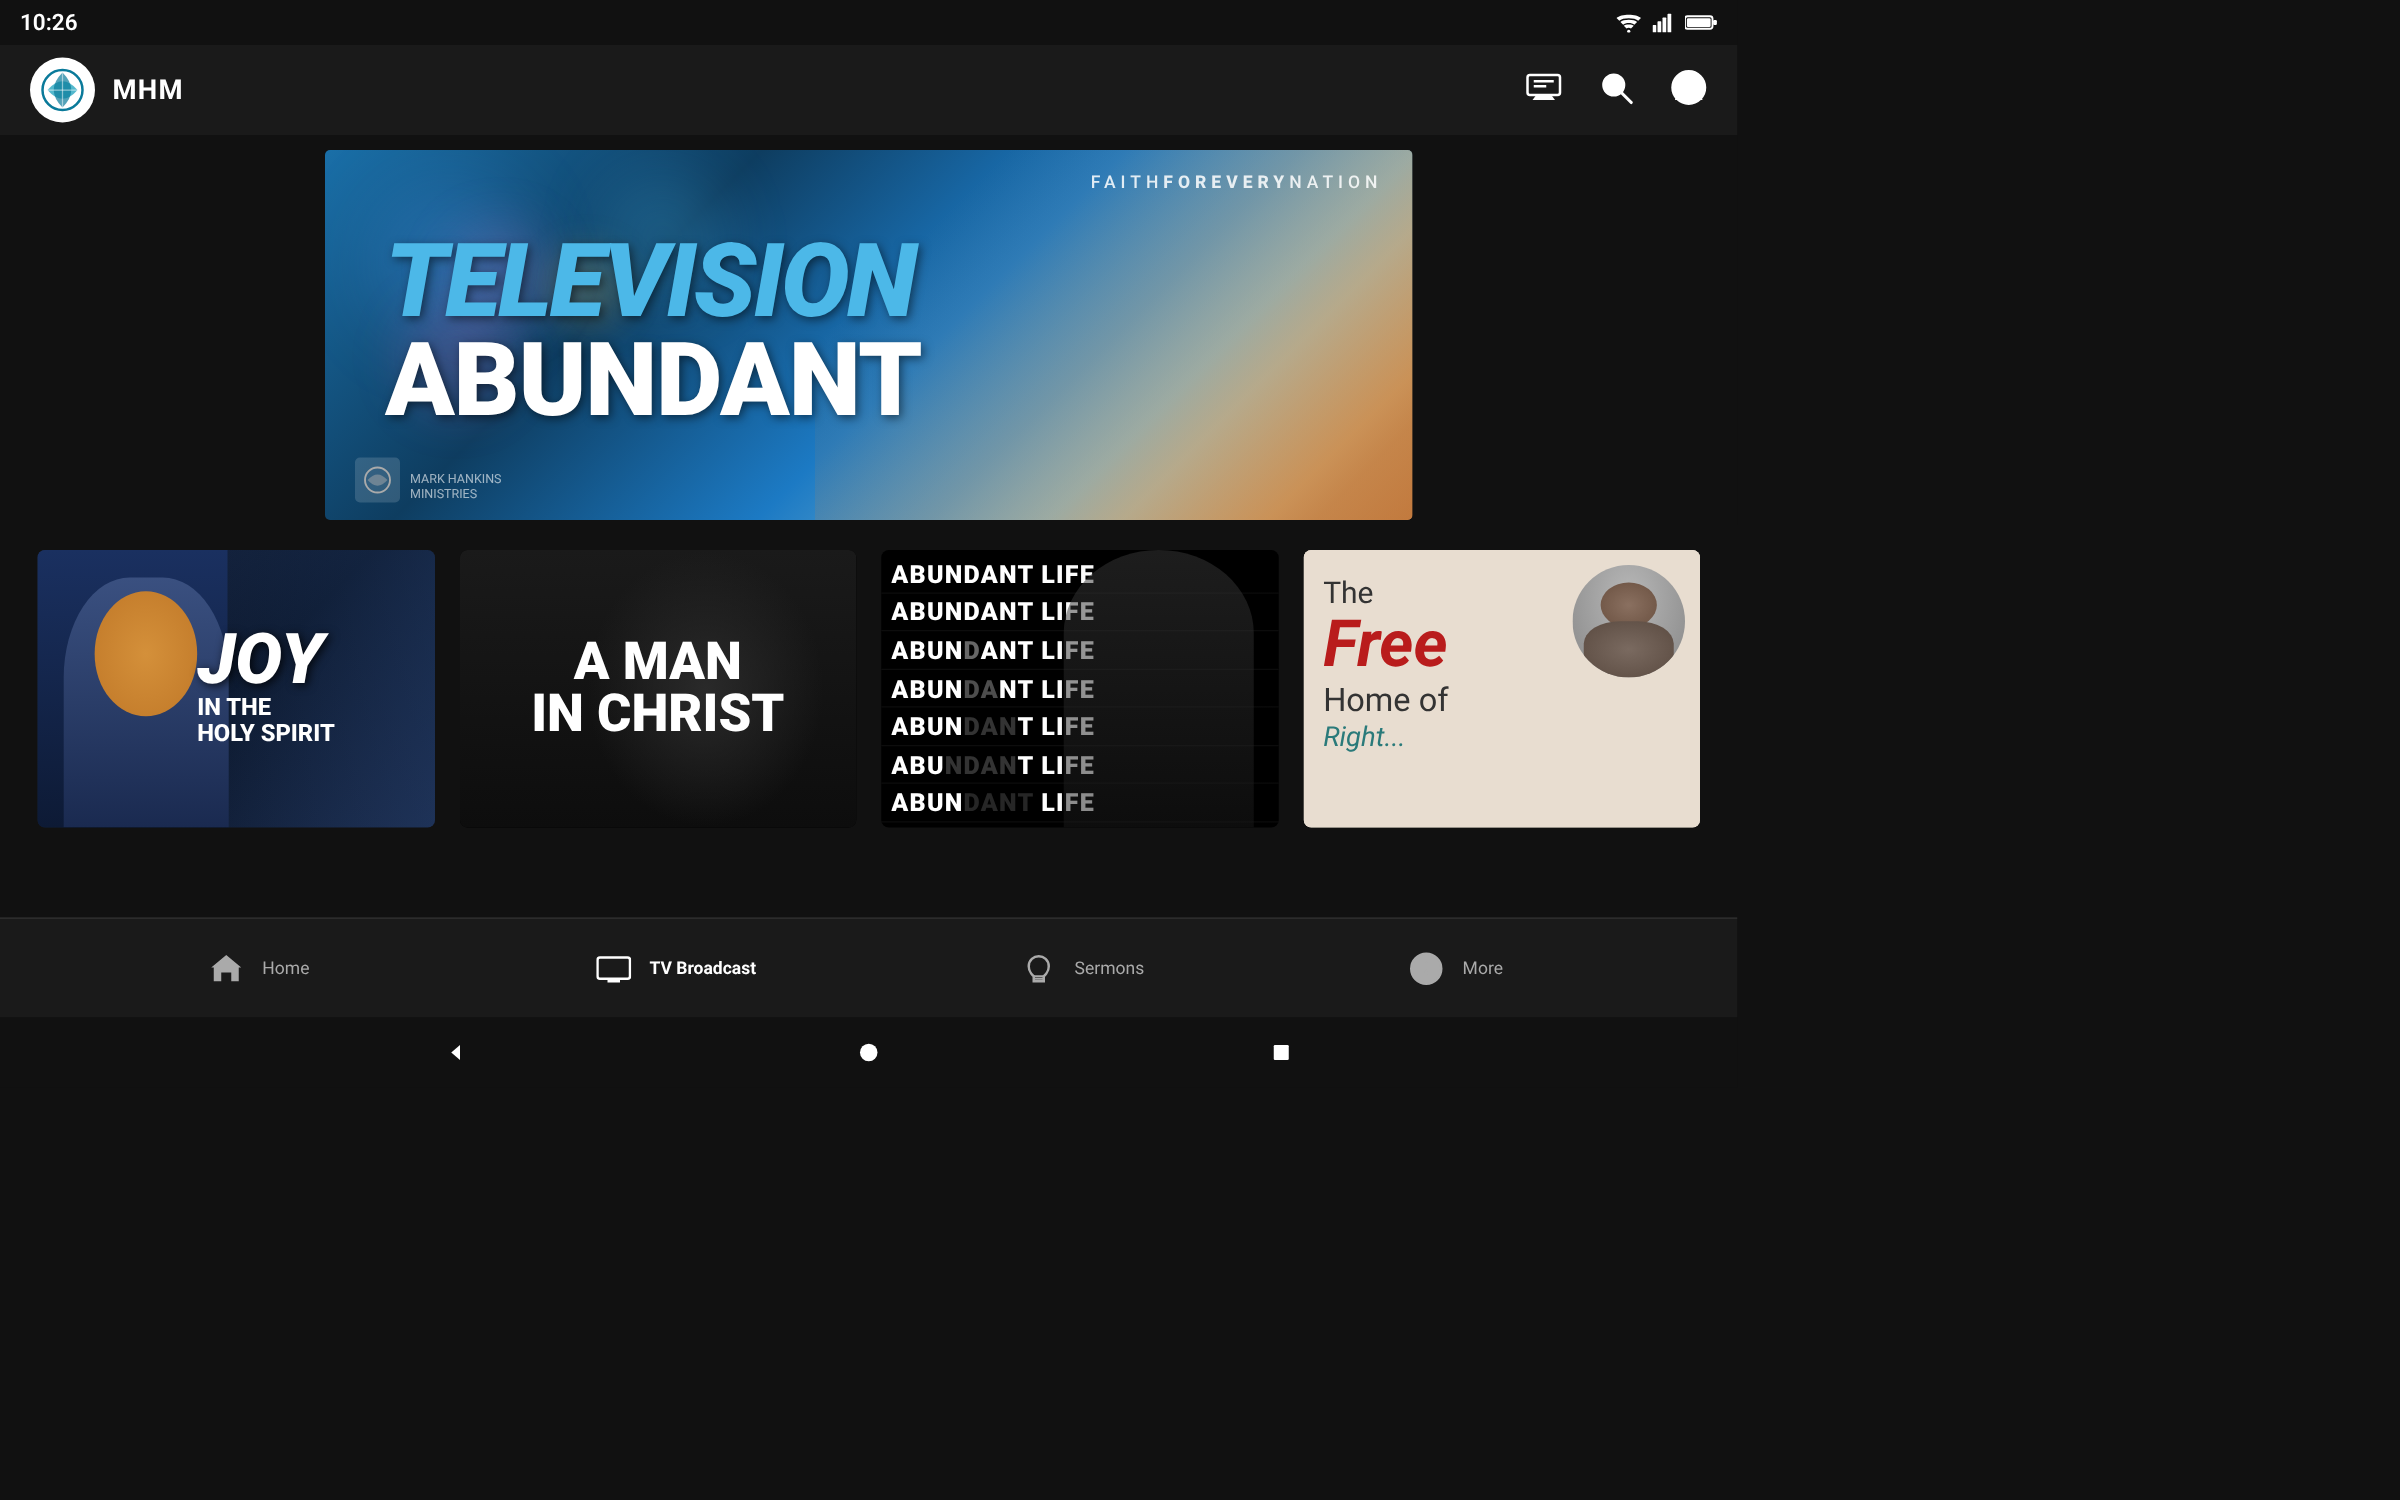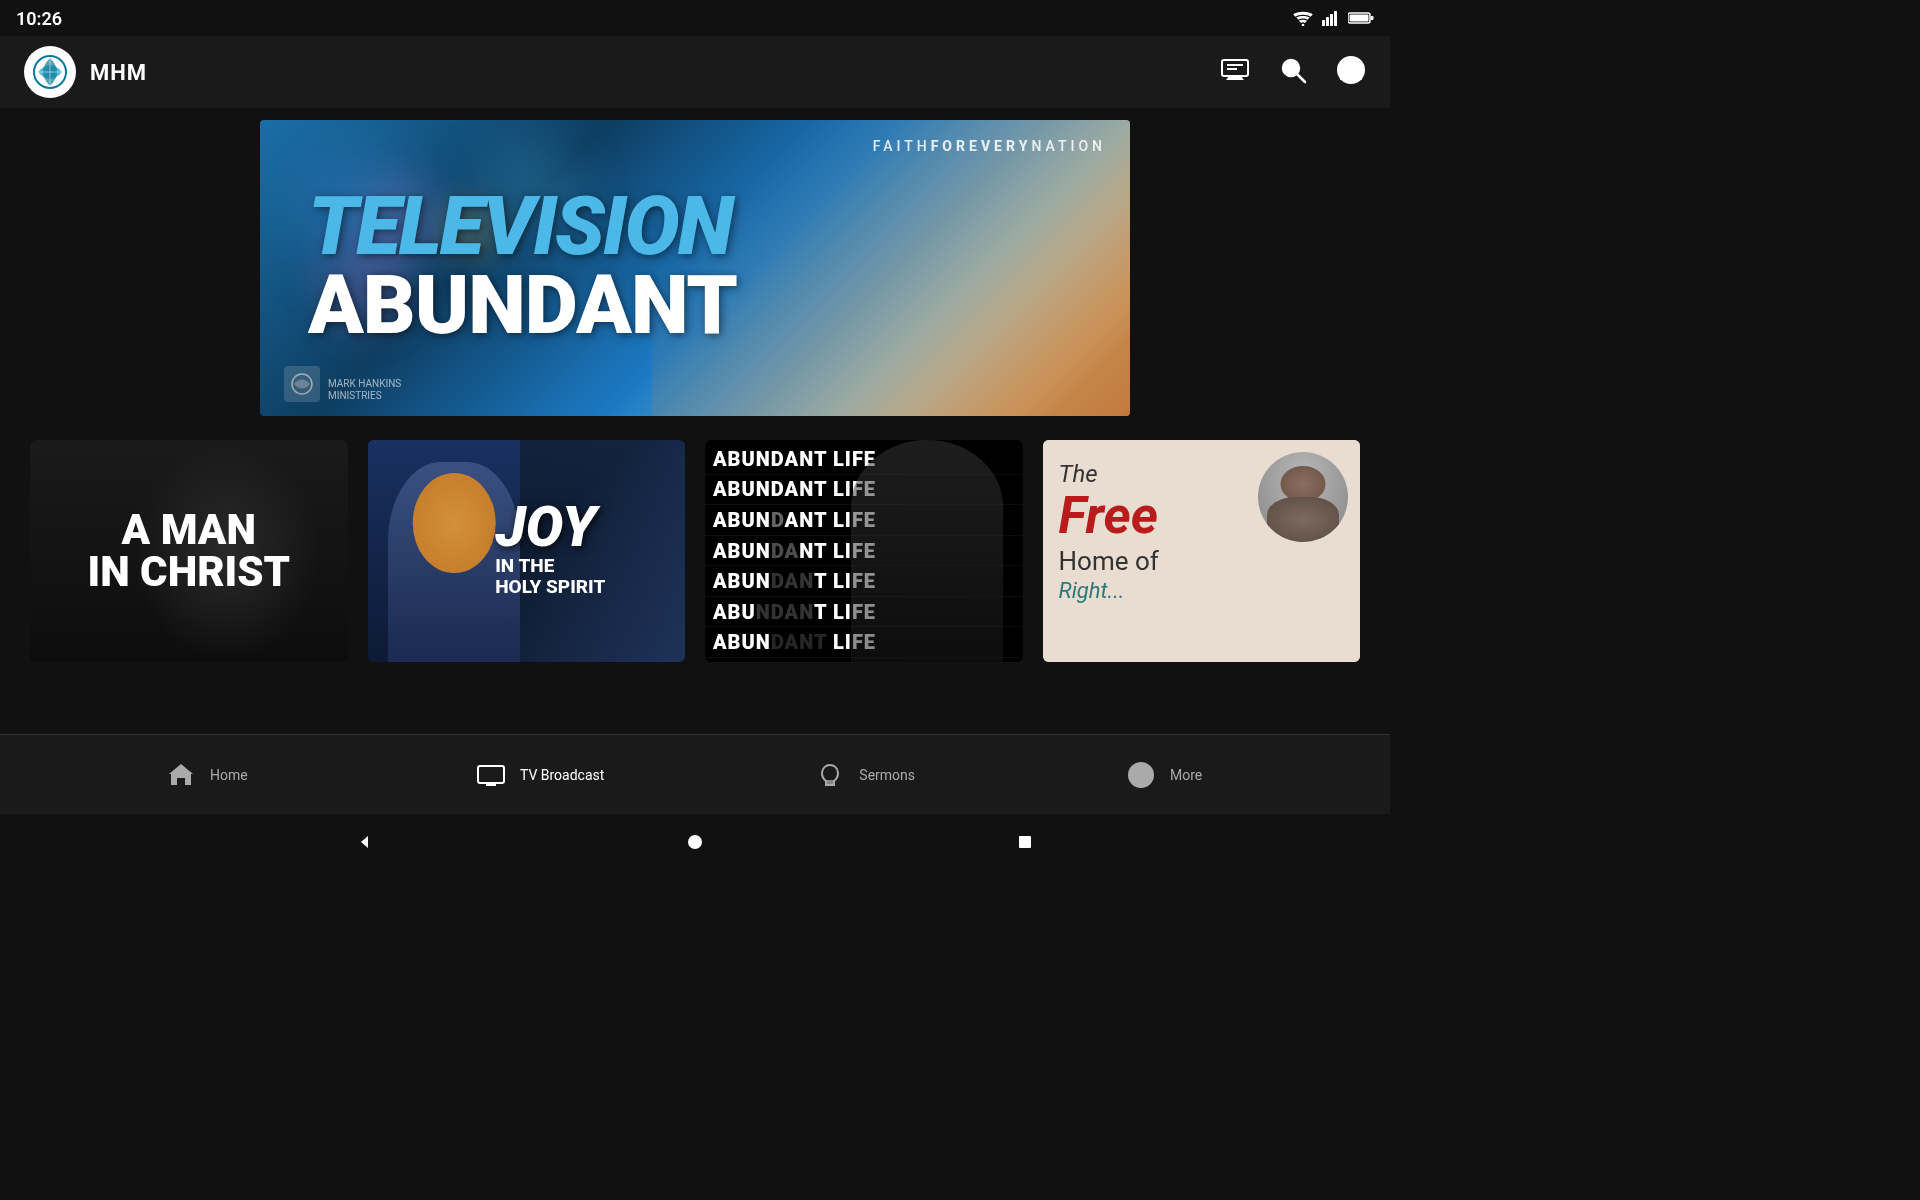--- a/index.html
+++ b/index.html
@@ -248,21 +248,21 @@
     }
     .nav-icon.active svg {
       fill: #fff;
     }
     .nav-label {
       font-size: 14px;
       color: #aaa;
     }
     .nav-label.active {
       color: #fff;
-      font-weight: 400;
+      font-weight: 700;
     }
 
     
     .system-nav {
       position: absolute;
       bottom: 0;
       left: 0; right: 0;
       height: 56px;
       background: #111;
       display: flex;
@@ -381,51 +381,51 @@
           </svg>
         </div>
         <div style="font-size:10px;color:rgba(255,255,255,0.6);line-height:1.2;">MARK HANKINS<br>MINISTRIES</div>
       </div>
     </div>
   </div>
 </div>
 
 <div class="content-area">
 
+  <div class="content-card card-joy">
+    <div style="position:absolute;right:0;top:0;bottom:0;width:55%;background:linear-gradient(to left, rgba(40,70,120,0.3), transparent);"></div>
+
+    <div style="position:absolute;left:0;top:0;bottom:0;width:48%;background:linear-gradient(180deg,#1a3060 0%,#0d1a35 100%);"></div>
+
+    <div style="position:absolute;left:4px;top:0;bottom:0;width:52%;overflow:hidden;">
+      <div style="position:absolute;bottom:0;left:50%;transform:translateX(-50%);width:80%;height:90%;background:linear-gradient(180deg,#3a5080 0%,#1a2a50 100%);border-radius:40% 40% 0 0;"></div>
+
+      <div style="position:absolute;top:15%;left:50%;transform:translateX(-50%);width:50%;height:45%;background:radial-gradient(ellipse,#d4903a 0%,#c07828 100%);border-radius:50%;"></div>
+    </div>
+    <div style="position:absolute;right:12px;top:0;bottom:0;width:56%;display:flex;flex-direction:column;justify-content:center;padding:10px 0;">
+      <div style="font-size:56px;font-weight:900;font-style:italic;color:#fff;line-height:0.85;text-shadow:2px 2px 8px rgba(0,0,0,0.8);">JOY</div>
+      <div style="font-size:19px;font-weight:800;color:#fff;text-transform:uppercase;line-height:1.1;margin-top:4px;">IN THE</div>
+      <div style="font-size:19px;font-weight:800;color:#fff;text-transform:uppercase;line-height:1.1;">HOLY SPIRIT</div>
+    </div>
+  </div>
+
   <div class="content-card card-man">
 
     <div style="position:absolute;top:0;left:0;right:0;bottom:0;background:linear-gradient(180deg,#1a1a1a 0%,#0d0d0d 100%);">
       <div style="position:absolute;left:50%;top:0;bottom:0;width:60%;transform:translateX(-30%);background:radial-gradient(ellipse at center,#2a2a2a 0%,transparent 70%);"></div>
     </div>
 
     <div style="position:absolute;top:0;left:0;right:0;bottom:0;display:flex;align-items:center;justify-content:center;">
       <div style="text-align:center;">
         <div style="font-size:42px;font-weight:900;color:#fff;text-transform:uppercase;line-height:1;">A MAN</div>
         <div style="font-size:42px;font-weight:900;color:#fff;text-transform:uppercase;line-height:1;">IN CHRIST</div>
       </div>
     </div>
   </div>
 
-  <div class="content-card card-joy">
-    <div style="position:absolute;right:0;top:0;bottom:0;width:55%;background:linear-gradient(to left, rgba(40,70,120,0.3), transparent);"></div>
-
-    <div style="position:absolute;left:0;top:0;bottom:0;width:48%;background:linear-gradient(180deg,#1a3060 0%,#0d1a35 100%);"></div>
-
-    <div style="position:absolute;left:4px;top:0;bottom:0;width:52%;overflow:hidden;">
-      <div style="position:absolute;bottom:0;left:50%;transform:translateX(-50%);width:80%;height:90%;background:linear-gradient(180deg,#3a5080 0%,#1a2a50 100%);border-radius:40% 40% 0 0;"></div>
-
-      <div style="position:absolute;top:15%;left:50%;transform:translateX(-50%);width:50%;height:45%;background:radial-gradient(ellipse,#d4903a 0%,#c07828 100%);border-radius:50%;"></div>
-    </div>
-    <div style="position:absolute;right:12px;top:0;bottom:0;width:56%;display:flex;flex-direction:column;justify-content:center;padding:10px 0;">
-      <div style="font-size:56px;font-weight:900;font-style:italic;color:#fff;line-height:0.85;text-shadow:2px 2px 8px rgba(0,0,0,0.8);">JOY</div>
-      <div style="font-size:19px;font-weight:800;color:#fff;text-transform:uppercase;line-height:1.1;margin-top:4px;">IN THE</div>
-      <div style="font-size:19px;font-weight:800;color:#fff;text-transform:uppercase;line-height:1.1;">HOLY SPIRIT</div>
-    </div>
-  </div>
-
   <div class="content-card card-abundant">
 
     <div style="position:absolute;top:0;left:0;right:0;bottom:0;display:flex;flex-direction:column;justify-content:space-around;padding:4px 0;">
       <div class="abundant-row">
           <span class="abundant-row-text" style="font-size:20px;letter-spacing:1px;">ABUNDANT LIFE</span>
         </div>
       <div class="abundant-row">
           <span class="abundant-row-text" style="font-size:20px;letter-spacing:1px;">ABUNDANT LIFE</span>
         </div>
       <div class="abundant-row">
@@ -451,21 +451,21 @@
   </div>
 
   <div class="content-card card-free">
     <div style="position:absolute;top:0;left:0;right:0;bottom:0;background:#e8ddd0;display:flex;flex-direction:column;justify-content:flex-start;padding:20px 16px;">
 
       <div style="position:absolute;right:12px;top:12px;width:90px;height:90px;border-radius:50%;background:#aaa;overflow:hidden;">
         <div style="width:100%;height:100%;background:radial-gradient(ellipse at 50% 30%,#b8b8b8 0%,#888 100%);"></div>
         <div style="position:absolute;top:15%;left:50%;transform:translateX(-50%);width:50%;height:40%;background:radial-gradient(ellipse,#8a7060 0%,#6a5040 100%);border-radius:50%;"></div>
         <div style="position:absolute;bottom:0;left:10%;width:80%;height:50%;background:radial-gradient(ellipse,#7a6a60 0%,#5a4a40 100%);border-radius:40% 40% 0 0;"></div>
       </div>
-      <div style="color:#333;font-size:24px;font-style:italic;margin-bottom:2px;">The</div>
+      <div style="color:#333;font-size:24px;margin-bottom:2px;">The</div>
       <div style="color:#b91c1c;font-size:52px;font-style:italic;font-weight:700;line-height:1;">Free</div>
       <div style="color:#333;font-size:26px;margin-top:4px;">Home of</div>
       <div style="color:#2a7a7a;font-size:22px;font-style:italic;margin-top:2px;">Right...</div>
     </div>
   </div>
 
 </div>
 
 <div class="bottom-nav">
 

